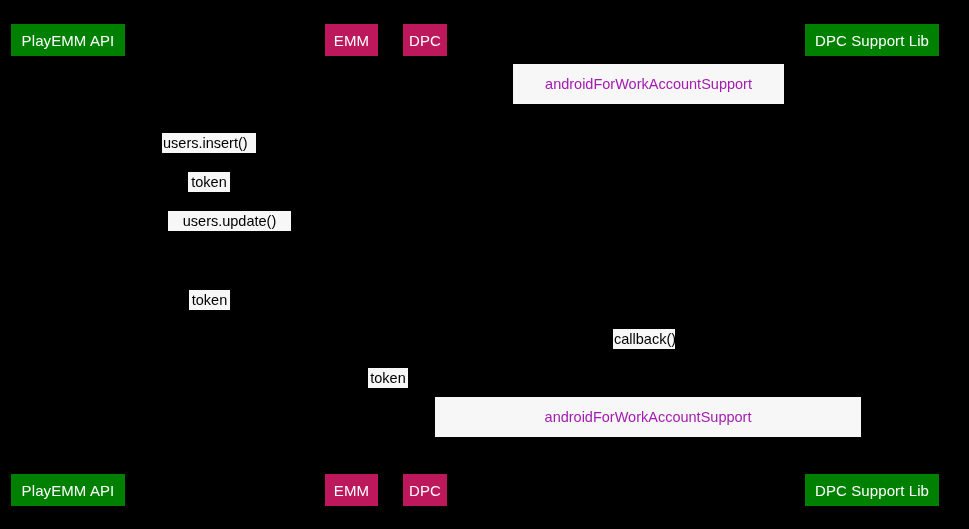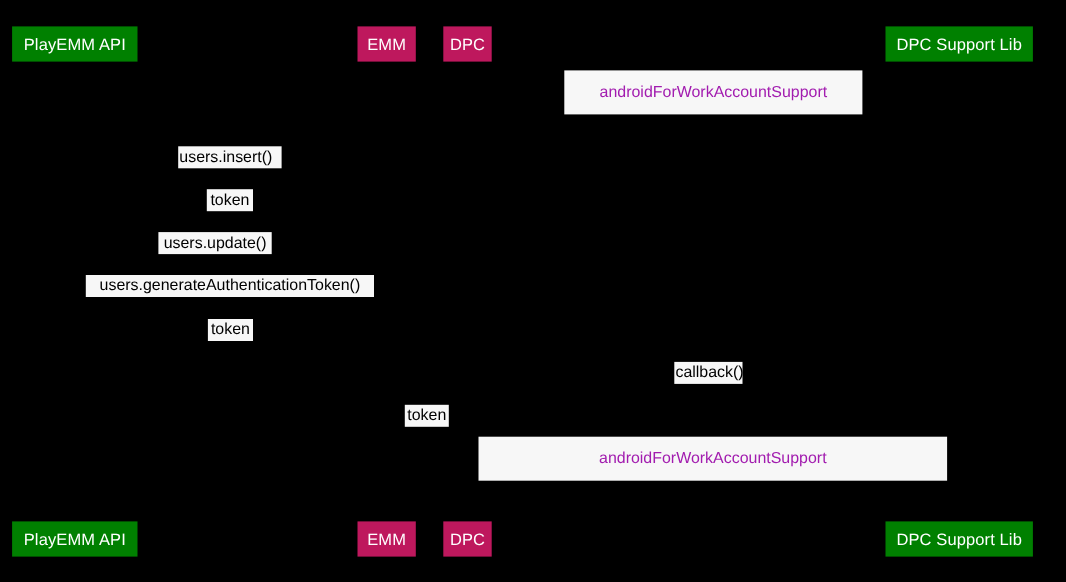--- a/index.html
+++ b/index.html
@@ -99,20 +99,19 @@
       <span>EMM</span>
     </div>
     <div class="participant blue" style="left: 403px; top: 474px; width: 44px; height: 32px;">
       <span>DPC</span>
     </div>
     <div class="participant green" style="left: 805px; top: 474px; width: 134px; height: 32px;">
       <span>DPC Support Lib</span>
     </div>
     <div class="msg-label" style="left: 162px; top: 133px; width: 94px; text-align: left;"><span>users.insert()</span></div>
     <div class="msg-label" style="left: 188px; top: 172px; width: 42px; text-align: center;"><span>token</span></div>
-    <div class="msg-label" style="left: 144px; top: 211px; width: 103px; text-align: center;"><span>users.update()</span></div>
-    <div class="msg-label" style="left: 78px; top: 250px; width: 262px; text-align: center;"><span>users.generateAuthenticationToken()</span></div>
+    <div class="msg-label" style="left: 168px; top: 211px; width: 123px; text-align: center;"><span>users.update()</span></div>
     <div class="msg-label" style="left: 189px; top: 290px; width: 41px; text-align: center;"><span>token</span></div>
     <div class="msg-label" style="left: 613px; top: 329px; width: 62px; text-align: center;"><span>callback()</span></div>
     <div class="msg-label" style="left: 368px; top: 368px; width: 40px; text-align: center;"><span>token</span></div>
     <div class="note" style="left: 513px; top: 64px; width: 271px; height: 40px;"><span class="note-line">androidForWorkAccountSupport</span></div>
     <div class="note" style="left: 435px; top: 397px; width: 426px; height: 40px;"><span class="note-line">androidForWorkAccountSupport</span></div>
   </div>
 
 </body></html>

